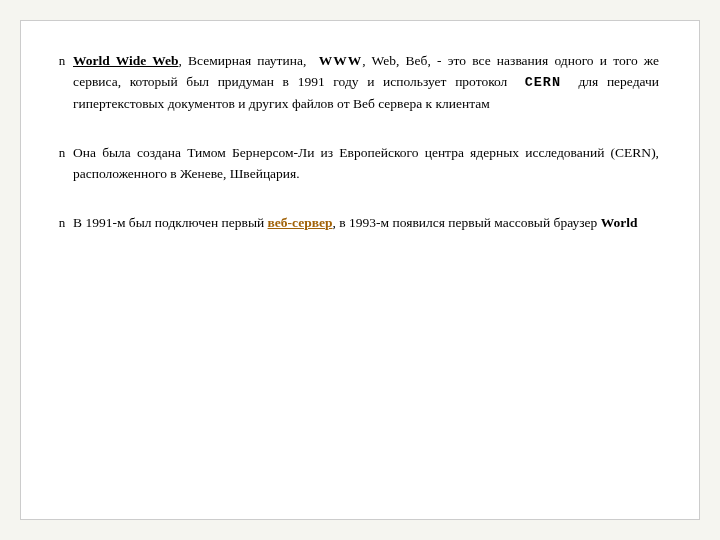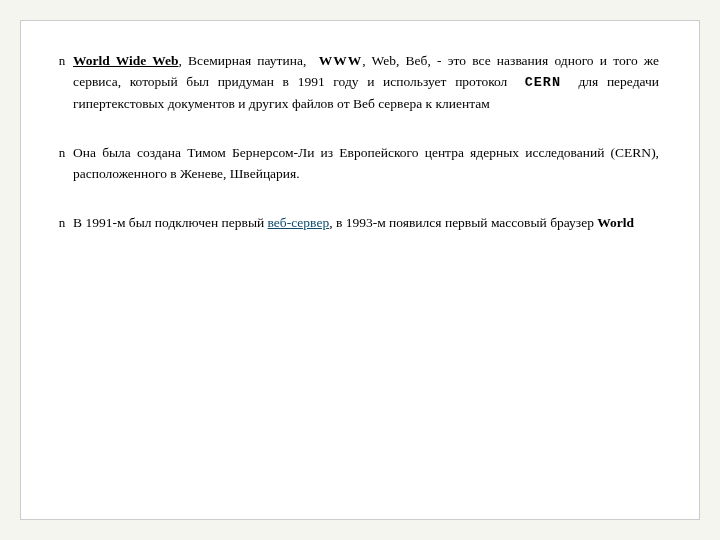--- a/index.html
+++ b/index.html
@@ -66,22 +66,23 @@
     .http-term {
       font-weight: bold;
       font-family: 'Courier New', Courier, monospace;
       letter-spacing: 1px;
     }
 
     .cern-term {
     }
 
     .webserver-link {
-      color: #0c4a6e;
+      color: #a16207;
       text-decoration: underline;
+      font-weight: bold;
     }
 
     .mozaic-bold {
       font-weight: bold;
     }
   </style>
 </head>
 <body>
 
 <div class="slide">

